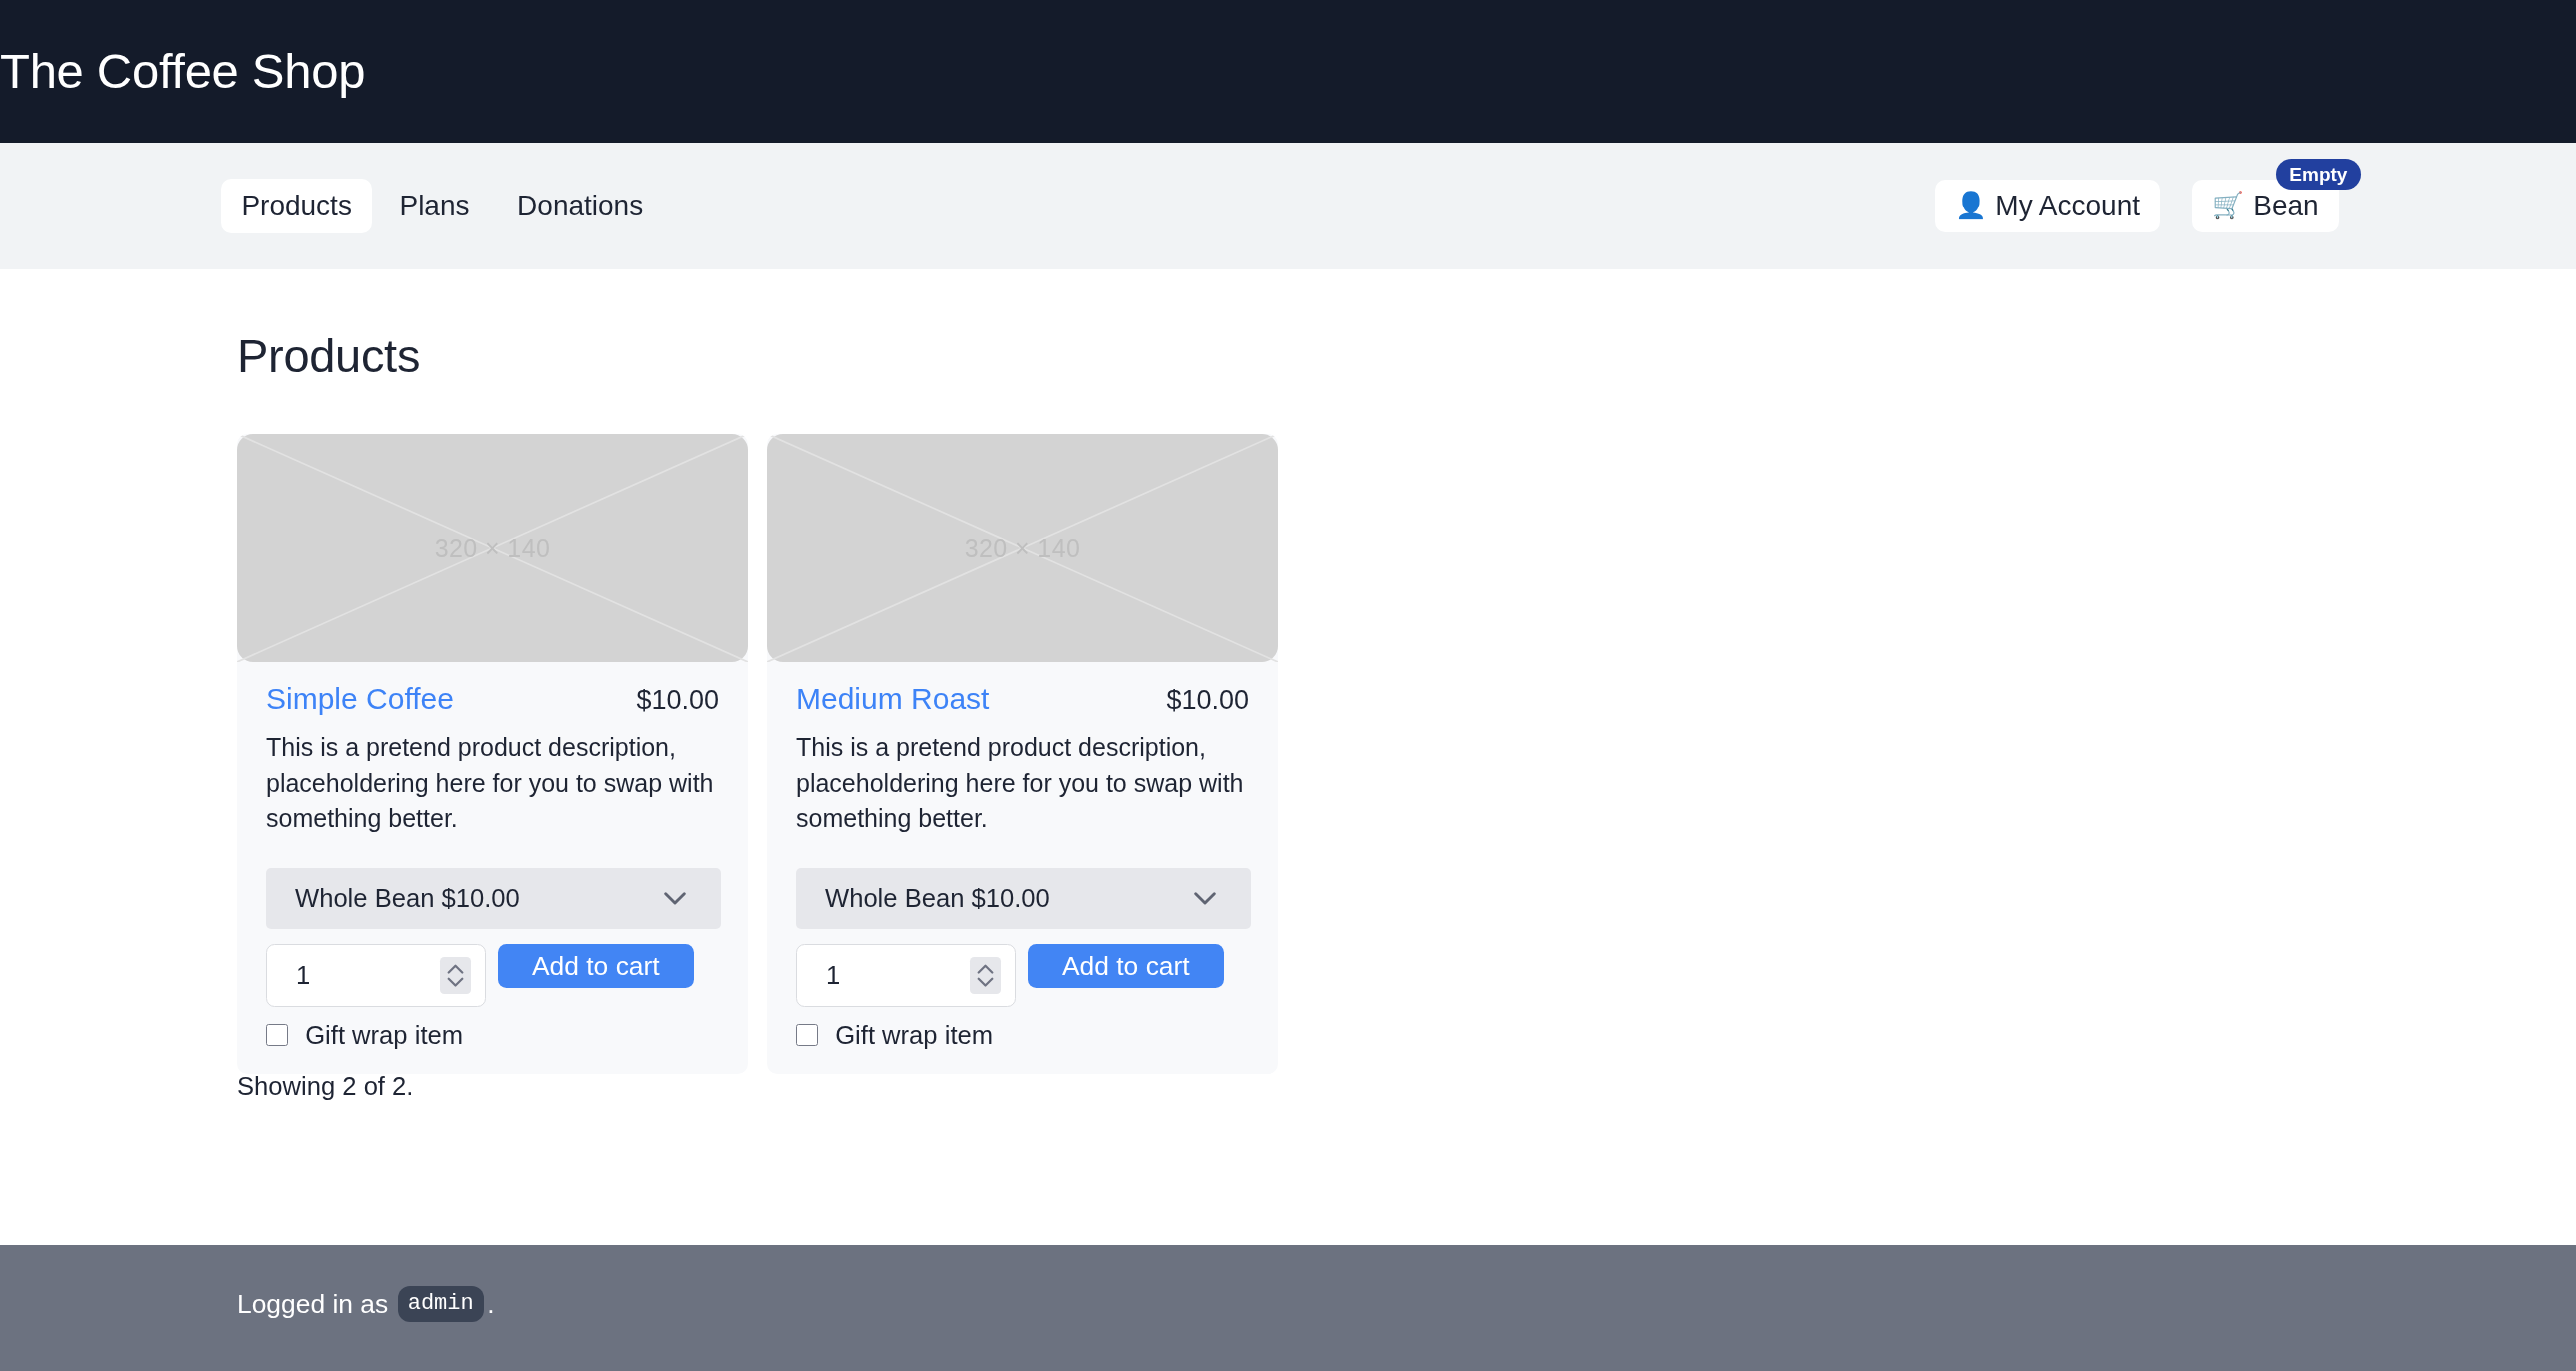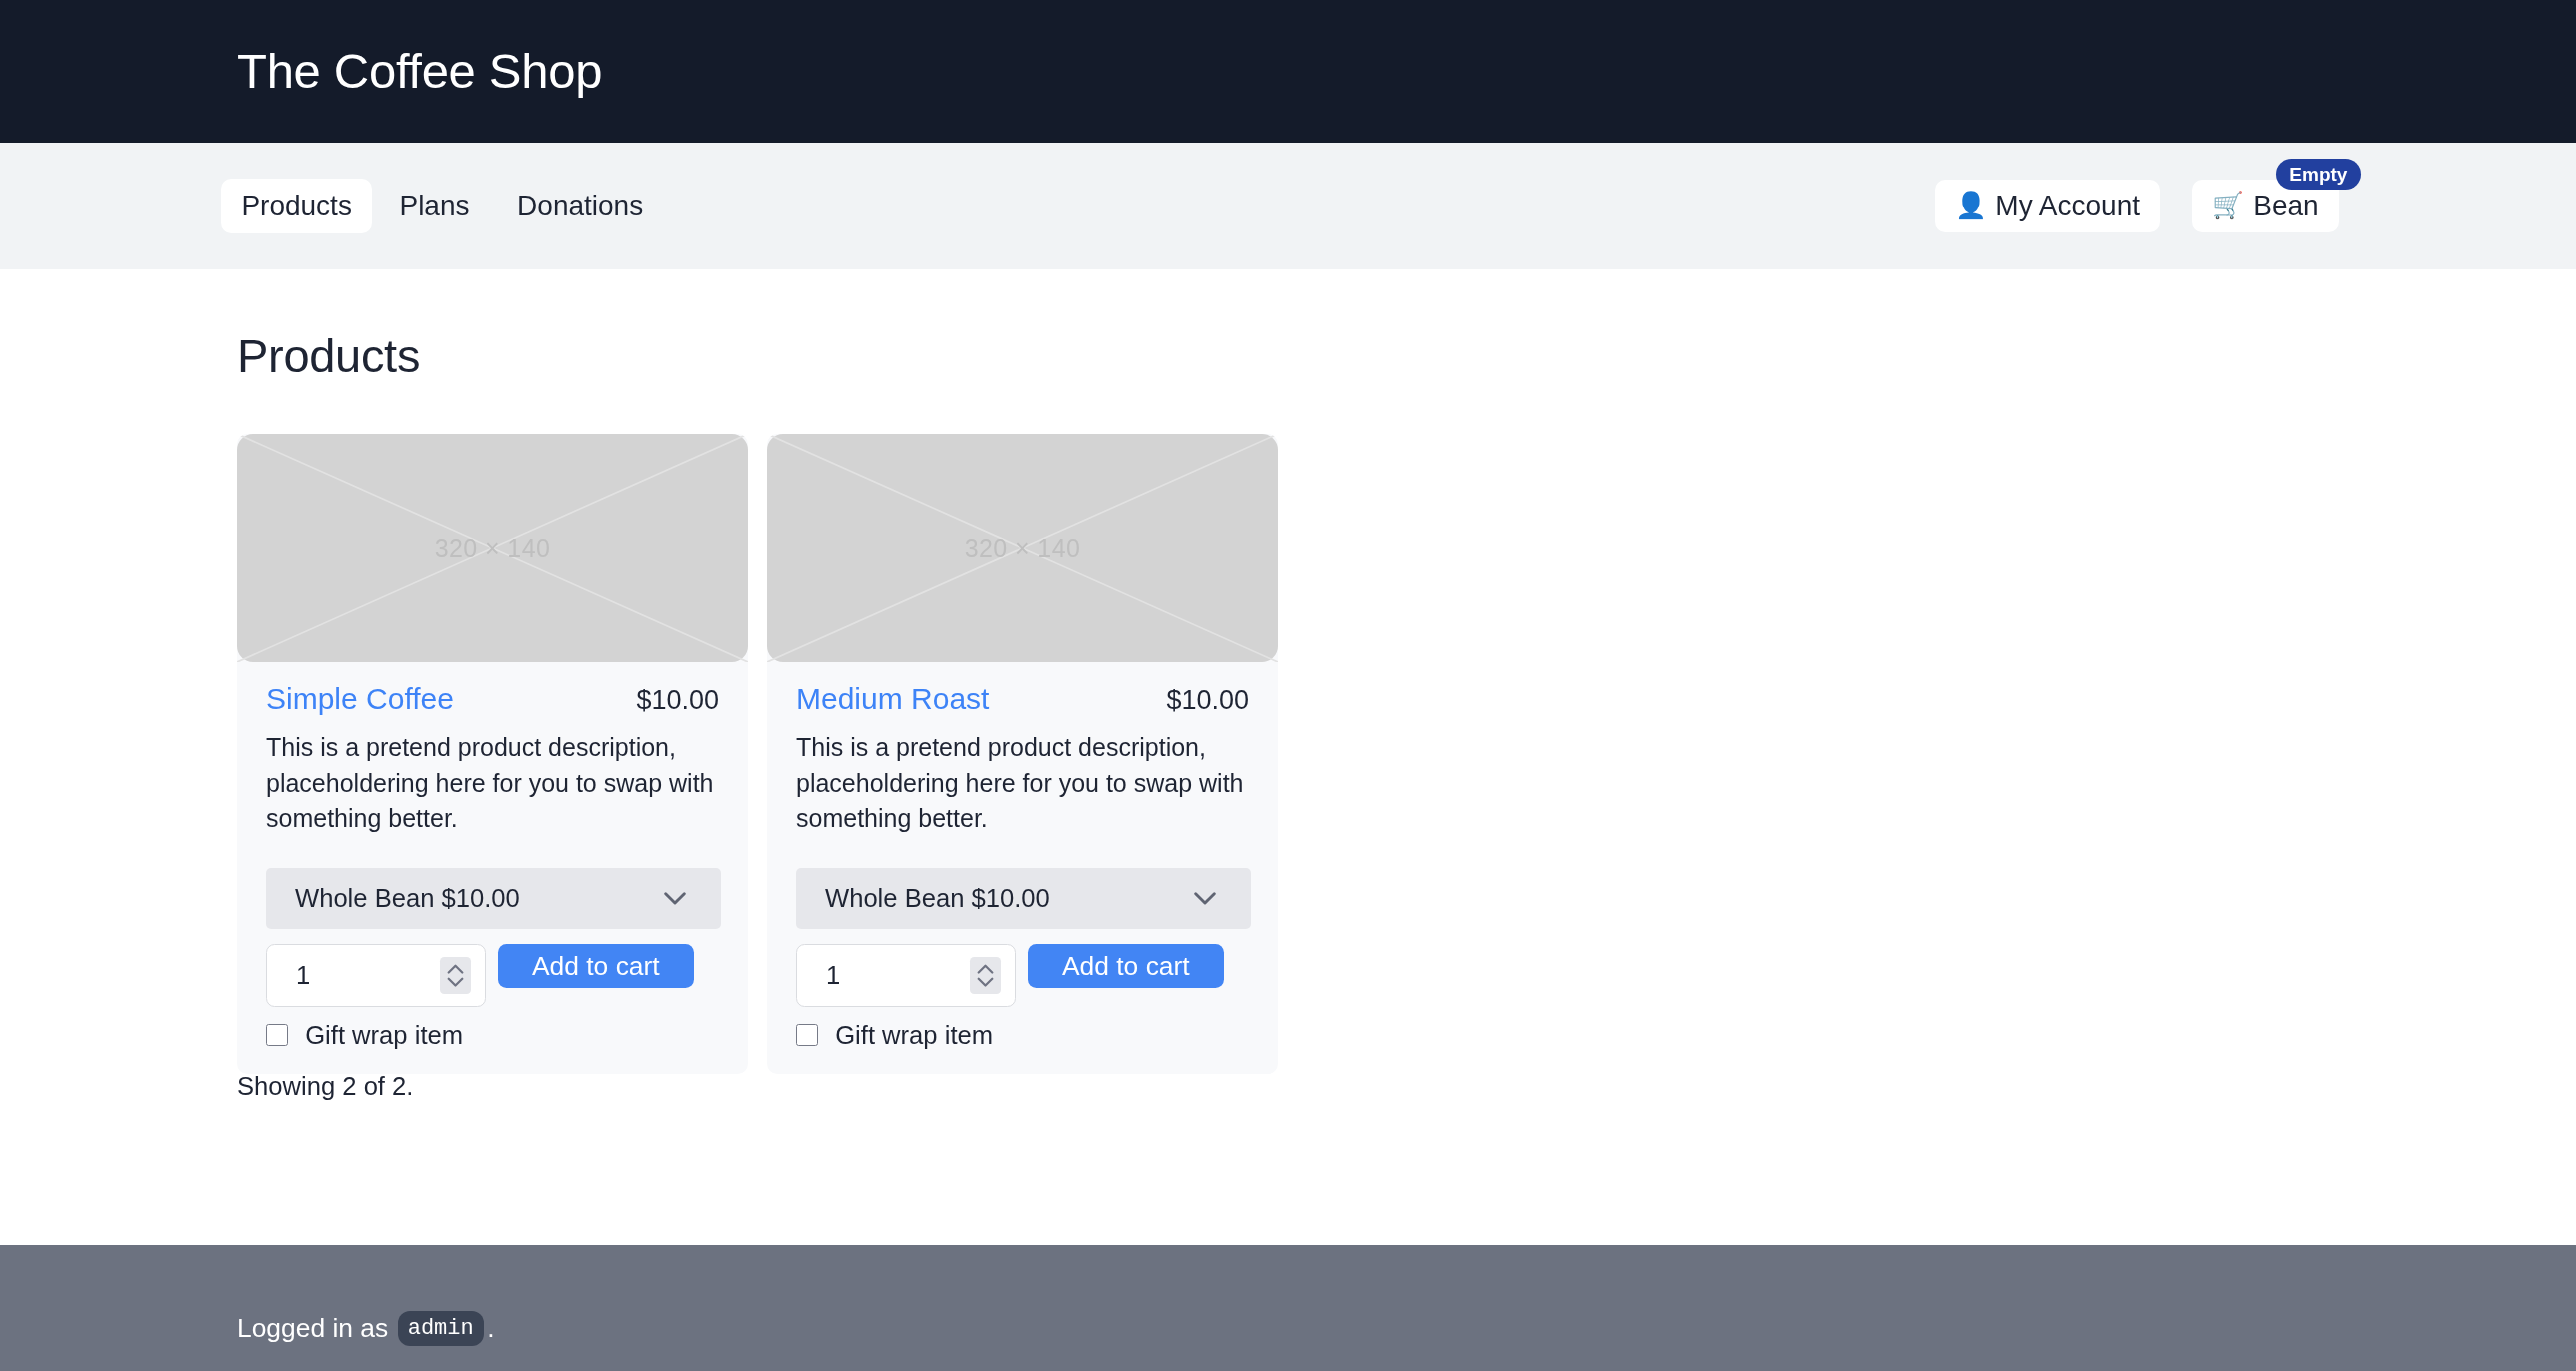--- a/index.html
+++ b/index.html
@@ -24,21 +24,20 @@
 
   
   .masthead {
     height: 143px;
     background: #141b2a;
     display: flex;
     align-items: center;
     flex: 0 0 auto;
   }
   .masthead-title {
-    margin-left: 237px;
     color: #ffffff;
     font-size: 49px;
     font-weight: 400;
     letter-spacing: -0.3px;
     line-height: 1;
   }
 
   
   .navbar {
     height: 126px;
@@ -284,21 +283,21 @@
     color: #1e2433;
     line-height: 1;
   }
 
   
   .footer {
     height: 126px;
     background: #6c7280;
     flex: 0 0 auto;
     display: flex;
-    align-items: center;
+    align-items: flex-start;
     padding-left: 237px;
     box-sizing: border-box;
   }
   .footer-text {
     margin-top: 41px;
     color: #ffffff;
     font-size: 26.4px;
     display: flex;
     align-items: center;
     gap: 0;

